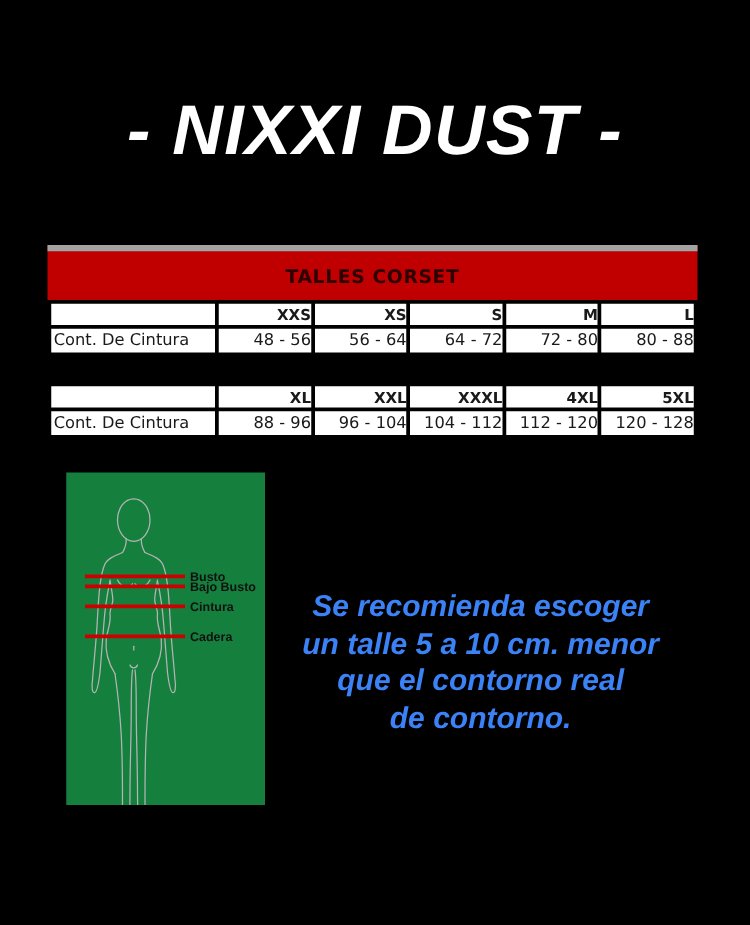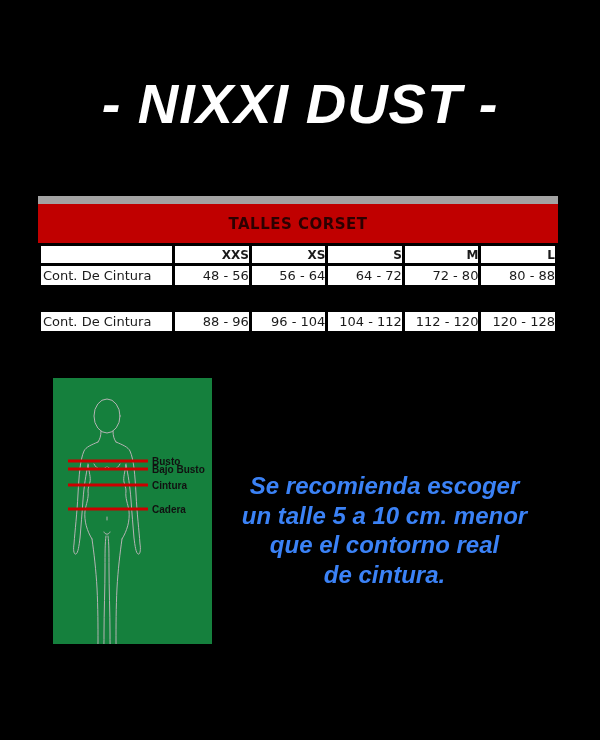--- a/index.html
+++ b/index.html
@@ -9,21 +9,21 @@
   }
   
   .brand-title{
     position:absolute;top:72px;left:0;width:100%;
     text-align:center;color:#ffffff;font-size:56px;line-height:64px;
     font-weight:bold;font-style:italic;letter-spacing:1px;white-space:nowrap;
   }
   
   .chart{position:absolute;left:38px;top:196px;width:520px;font-family:"DejaVu Sans",sans-serif;}
   .red-header{
-    height:39px;background:#c00000;border-top:8px solid #a3a3a3;
+    height:39px;background:#c00000;border-top:5px solid #a3a3a3;
     color:#2d0000;font-weight:bold;font-size:15px;letter-spacing:.5px;
     display:flex;align-items:center;justify-content:center;
   }
   table.sizes{width:100%;border-collapse:separate;border-spacing:3px;table-layout:fixed;}
   table.sizes.second{margin-top:21px;}
   col.c0{width:26.3%;}
   td{background:#ffffff;color:#1a1a1a;text-align:right;vertical-align:middle;padding:0;}
   td.size{height:17px;font-weight:bold;font-size:12px;}
   td.val{height:19px;font-size:13px;}
   td.rowlabel{height:19px;text-align:left;padding-left:2px;font-size:13px;}
@@ -80,20 +80,28 @@
       <colgroup>
           <col class="c0">
           <col>
           <col>
           <col>
           <col>
           <col>
         </colgroup>
       <tbody>
         <tr>
+          <td class="size"></td>
+          <td class="size">XL</td>
+          <td class="size">XXL</td>
+          <td class="size">XXXL</td>
+          <td class="size">4XL</td>
+          <td class="size">5XL</td>
+        </tr>
+        <tr>
           <td class="rowlabel">Cont. De Cintura</td>
           <td class="val">88 - 96</td>
           <td class="val">96 - 104</td>
           <td class="val">104 - 112</td>
           <td class="val">112 - 120</td>
           <td class="val">120 - 128</td>
         </tr>
       </tbody>
     </table>
   </div>
@@ -135,16 +143,16 @@
         <text x="99" y="110.5">Cintura</text>
         <text x="99" y="134.5">Cadera</text>
       </g>
     </svg>
   </div>
 
   <div class="note">
     <div>Se recomienda escoger</div>
     <div>un talle 5 a 10 cm. menor</div>
     <div>que el contorno real</div>
-    <div>de cintura.</div>
+    <div>de contorno.</div>
   </div>
 
 </div>
 
 </body></html>

